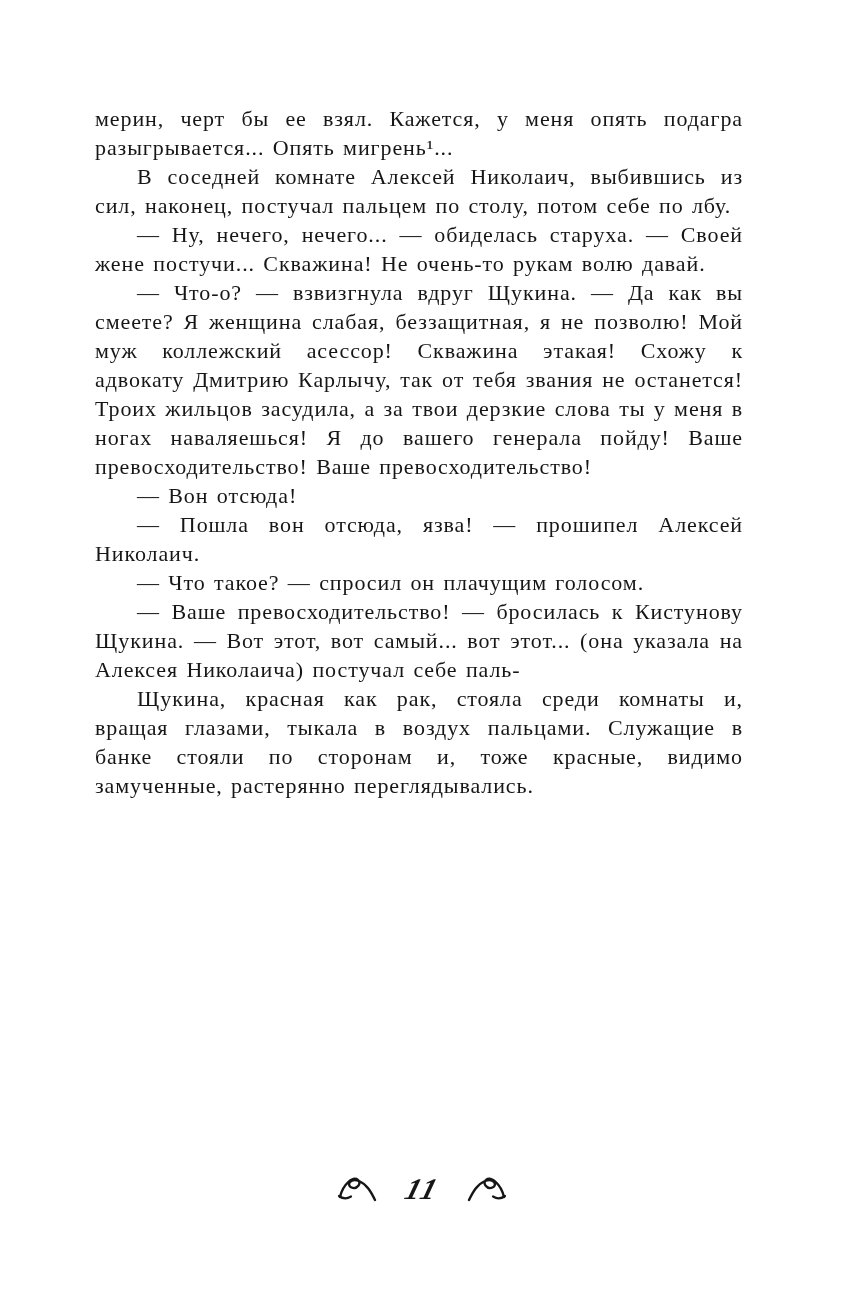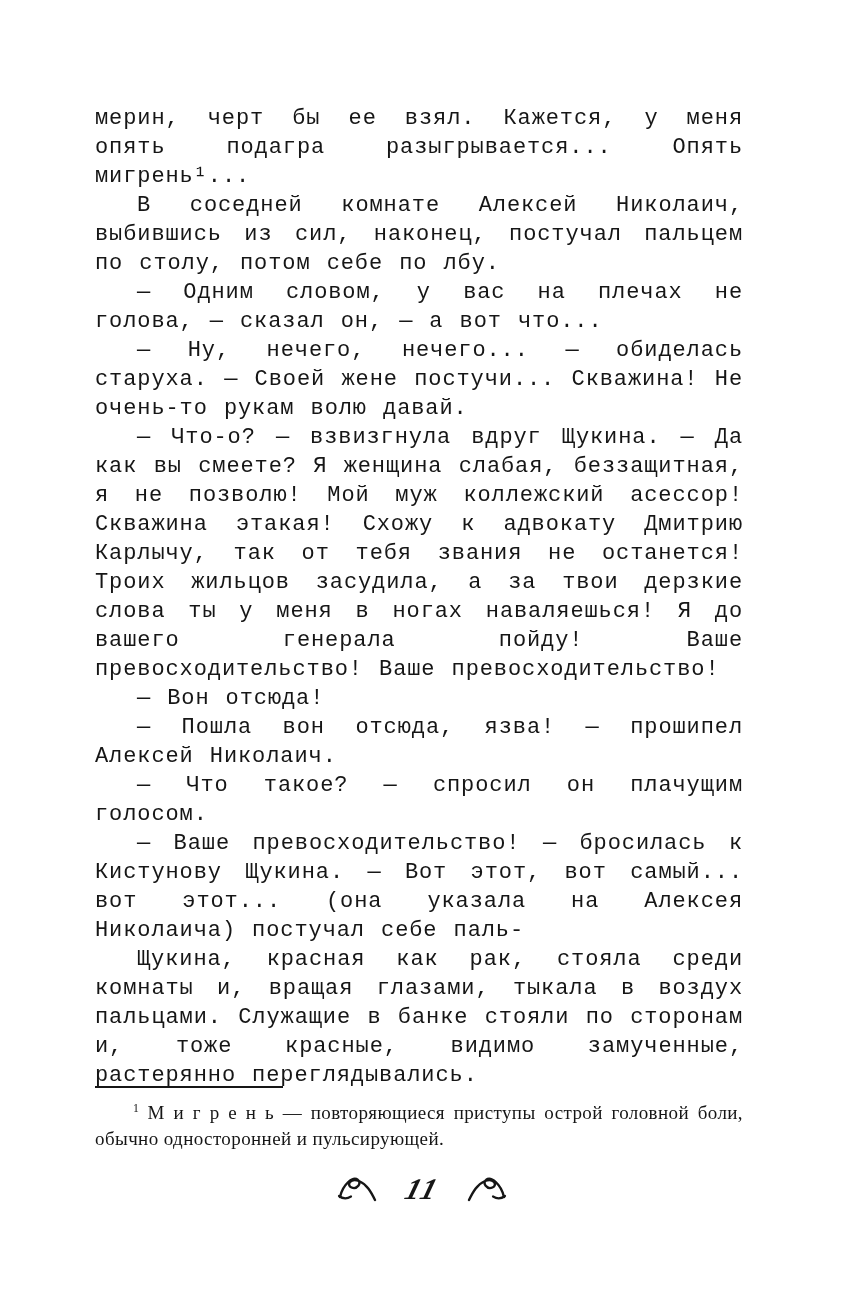--- a/index.html
+++ b/index.html
@@ -23,21 +23,20 @@
     top: 104px;
     width: 648px;
     font-size: 22px;
     line-height: 29px;
     text-align: justify;
     letter-spacing: 0.9px;
     word-spacing: 2px;
   }
   .text-block p {
     margin: 0;
-    font-family: Liberation Mono, monospace;
   }
   .text-block p.indent {
     text-indent: 42px;
   }
   sup {
     font-size: 0.62em;
     line-height: 0;
     vertical-align: super;
     letter-spacing: 0;
   }
@@ -85,34 +84,29 @@
   }
 </style>
 </head>
 <body>
 
 <div class="page">
 
   <main class="text-block">
     <p>мерин, черт бы ее взял. Кажется, у меня опять подагра разыгрывается... Опять мигрень¹...</p>
     <p class="indent">В соседней комнате Алексей Николаич, выбившись из сил, наконец, постучал пальцем по столу, потом себе по лбу.</p>
-    <p class="indent">— Одним словом, у вас на плечах не голова, — сказал он, — а вот что...</p>
     <p class="indent">— Ну, нечего, нечего... — обиделась старуха. — Своей жене постучи... Скважина! Не очень-то рукам волю давай.</p>
     <p class="indent">— Что-о? — взвизгнула вдруг Щукина. — Да как вы смеете? Я женщина слабая, беззащитная, я не позволю! Мой муж коллежский асессор! Скважина этакая! Схожу к адвокату Дмитрию Карлычу, так от тебя звания не останется! Троих жильцов засудила, а за твои дерзкие слова ты у меня в ногах наваляешься! Я до вашего генерала пойду! Ваше превосходительство! Ваше превосходительство!</p>
     <p class="indent">— Вон отсюда!</p>
     <p class="indent">— Пошла вон отсюда, язва! — прошипел Алексей Николаич.</p>
     <p class="indent">— Что такое? — спросил он плачущим голосом.</p>
     <p class="indent">— Ваше превосходительство! — бросилась к Кистунову Щукина. — Вот этот, вот самый... вот этот... (она указала на Алексея Николаича) постучал себе паль-</p>
     <p class="indent">Щукина, красная как рак, стояла среди комнаты и, вращая глазами, тыкала в воздух пальцами. Служащие в банке стояли по сторонам и, тоже красные, видимо замученные, растерянно переглядывались.</p>
   </main>
 
-  <section class="footnote-section">
-    <div class="footnote-rule"></div>
-    <p class="footnote-text"><sup>1</sup><span> М и г р е н ь — повторяющиеся приступы острой головной боли, обычно односторонней и пульсирующей.</span></p>
-  </section>
 
   <footer class="page-footer">
     <span class="ornament">
       <svg width="44" height="32" viewBox="0 0 44 32" aria-hidden="true">
         <path d="M4 24 C7 11 17 3 22 7 C26 10 21 17 15.5 14.5 C10 12 14.5 4.5 23 8 C31 11.5 35 19 39 27" fill="none" stroke="#161616" stroke-width="2.4" stroke-linecap="round"></path>
         <path d="M3 23 C7 26 11 26 15 23.5" fill="none" stroke="#161616" stroke-width="2.2" stroke-linecap="round"></path>
       </svg>
     </span>
     <span class="page-number">11</span>
     <span class="ornament">

